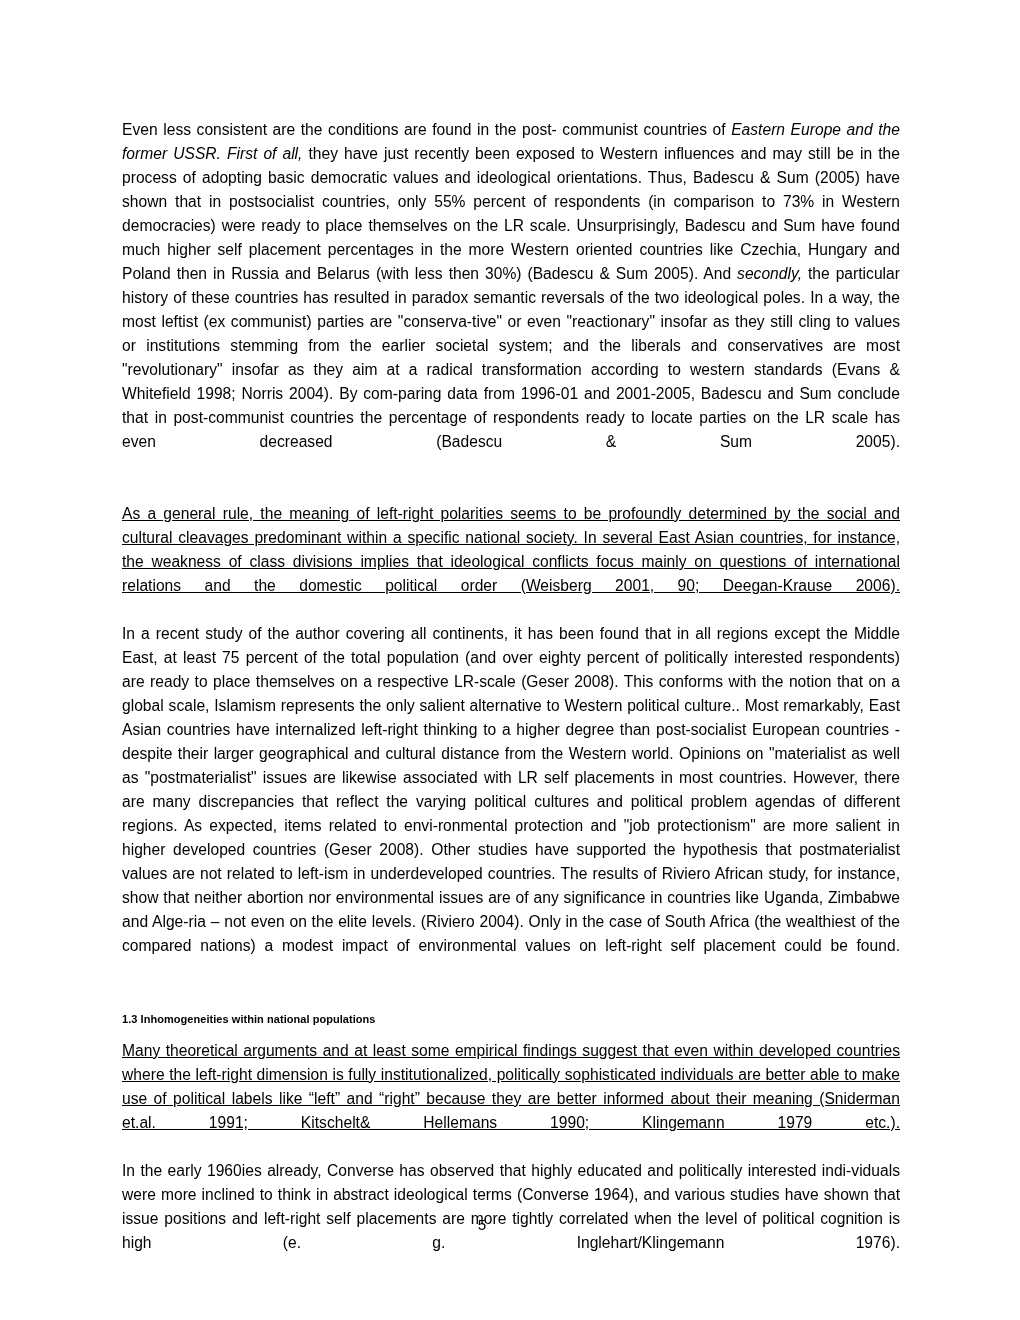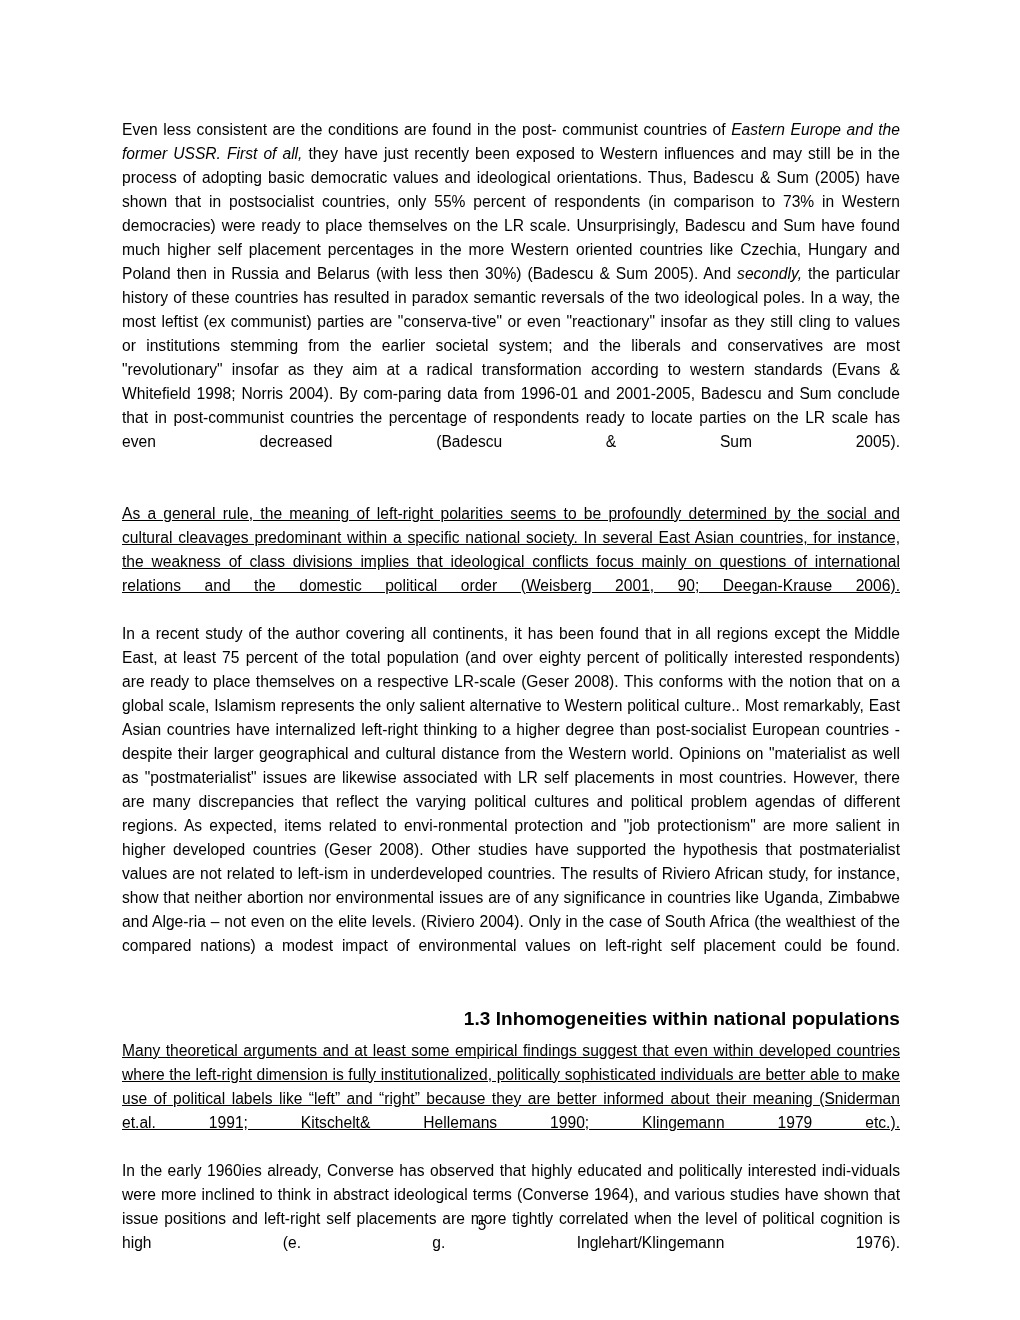--- a/index.html
+++ b/index.html
@@ -37,24 +37,24 @@
     -webkit-hyphens: manual;
     letter-spacing: 0.02px;
     word-spacing: 0.1px;
   }
   p.body-par.tight {
     margin-bottom: 0;
     text-decoration: underline;
   }
   h2.section-heading {
     margin: 21px 0 7px 0;
-    font-size: 19px;
+    font-size: 11px;
     line-height: 26px;
     font-weight: bold;
-    text-align: right;
+    text-align: left;
     letter-spacing: 0.05px;
   }
   .it {
     font-style: italic;
   }
   .page-number {
     position: absolute;
     left: 0;
     right: 0;
     top: 1215px;

